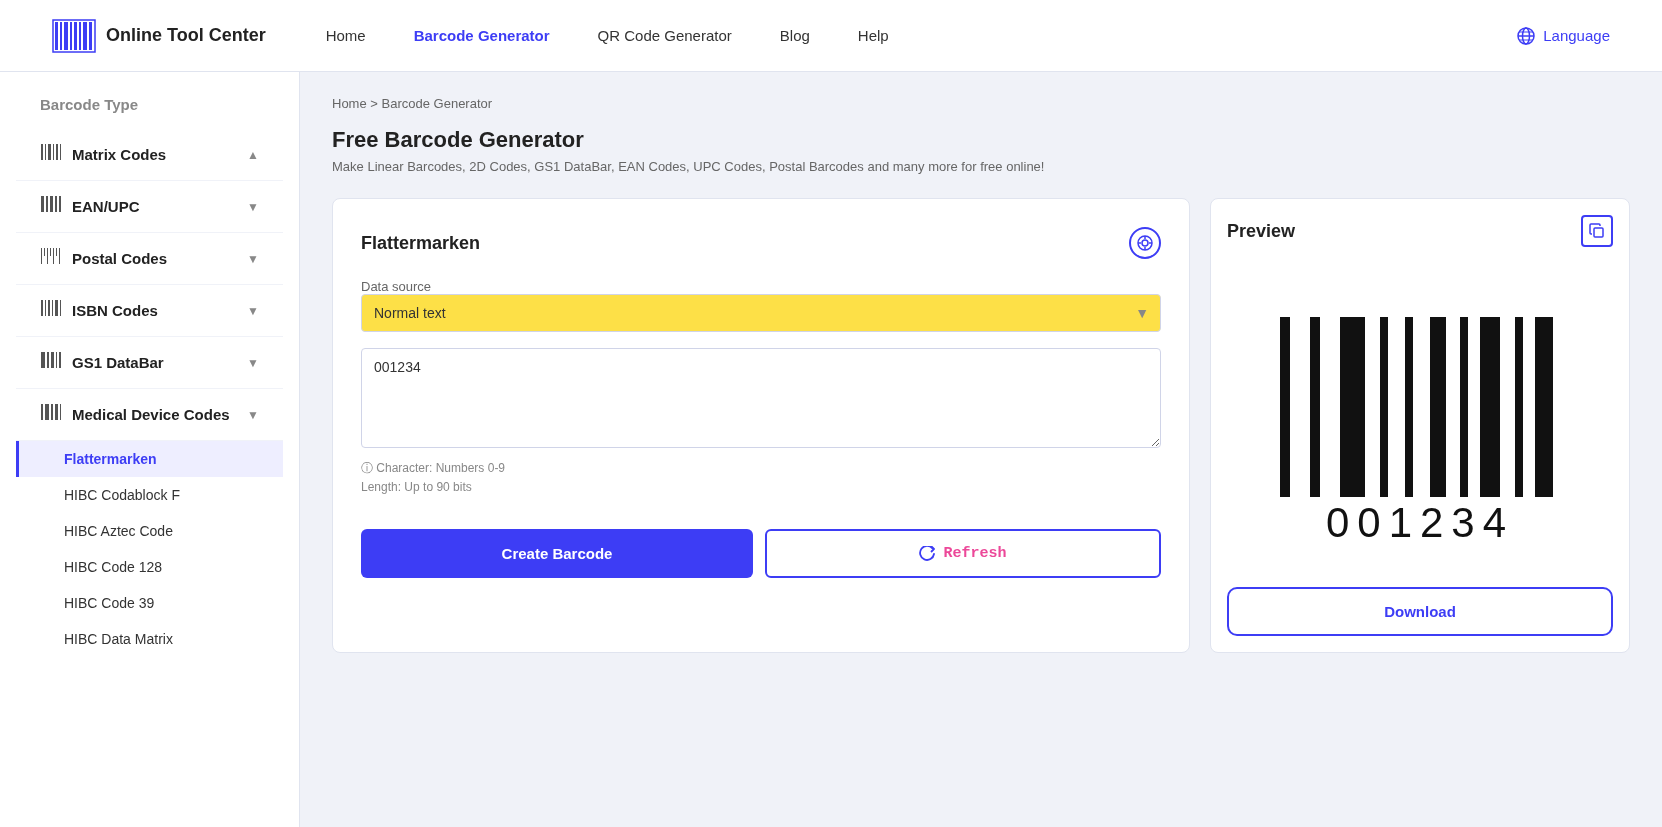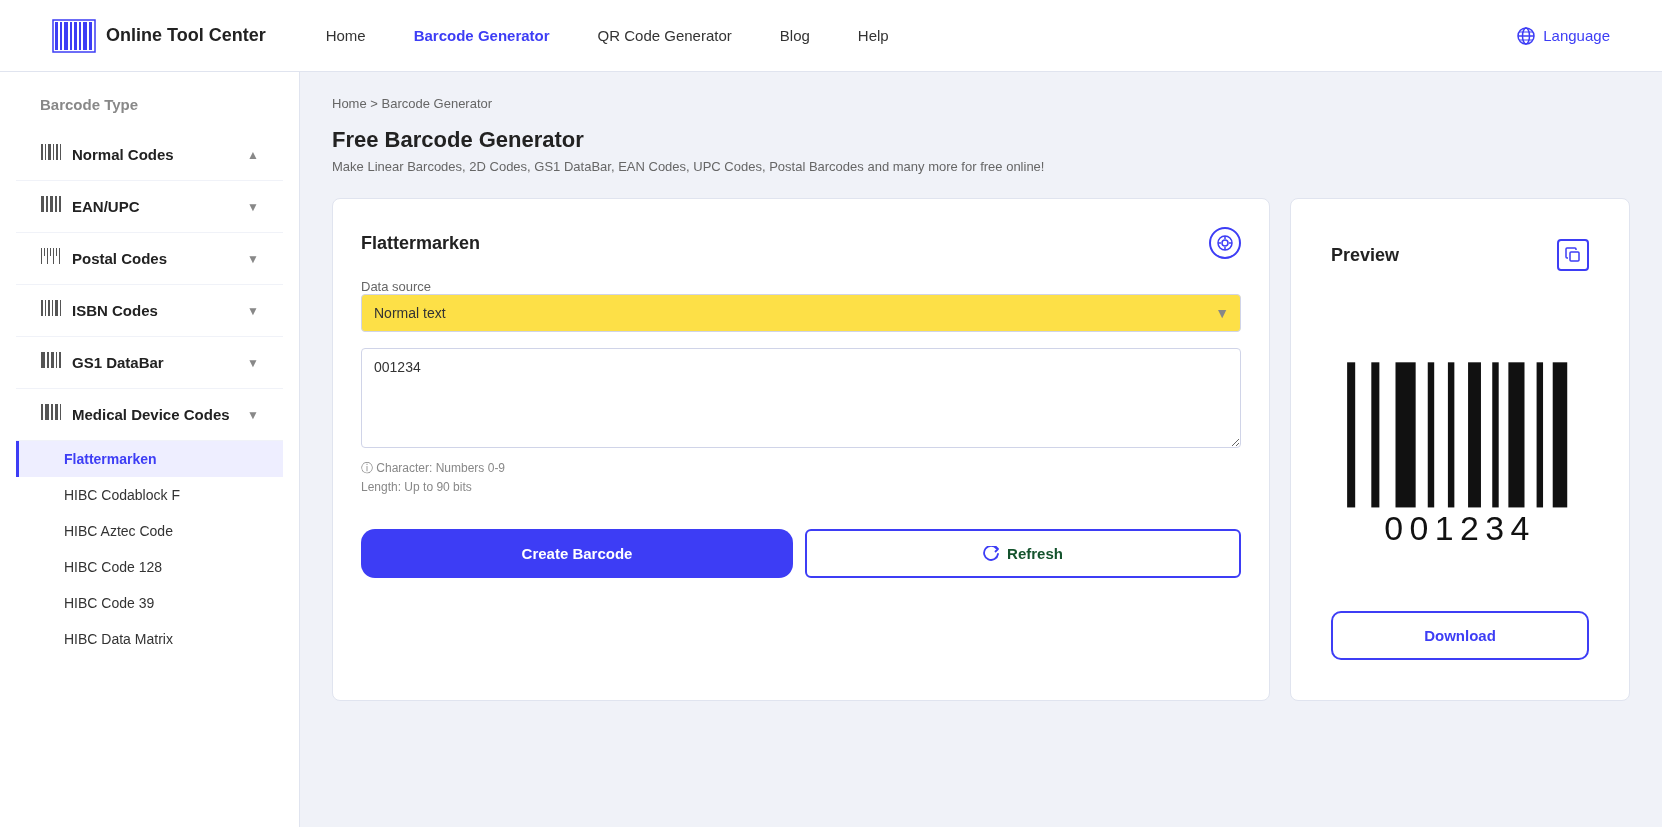--- a/index.html
+++ b/index.html
@@ -150,24 +150,24 @@
       gap: 20px;
     }
     .left-panel {
       flex: 1;
       background: #fff;
       border-radius: 8px;
       padding: 28px;
       border: 1px solid #e0e4ef;
     }
     .right-panel {
-      width: 340px;
+      width: 420px;
       background: #fff;
       border-radius: 8px;
-      padding: 40px;
+      padding: 16px;
       border: 1px solid #e0e4ef;
       display: flex;
       flex-direction: column;
     }
 
     .panel-header {
       display: flex;
       align-items: center;
       justify-content: space-between;
       margin-bottom: 20px;
@@ -249,41 +249,42 @@
 
     .button-row {
       display: flex;
       gap: 12px;
       margin-top: 32px;
     }
     .btn-create {
       background: #3d3df5;
       color: #fff;
       border: none;
-      border-radius: 14px;
+      border-radius: 6px;
       padding: 14px 32px;
       font-size: 15px;
       font-weight: 600;
       cursor: pointer;
       flex: 1;
     }
     .btn-refresh {
       background: #fff;
-      color: #14532d;
+      color: #ec4899;
       border: 2px solid #3d3df5;
       border-radius: 6px;
       padding: 14px 32px;
       font-size: 15px;
       font-weight: 600;
       cursor: pointer;
       flex: 1;
       display: flex;
       align-items: center;
       justify-content: center;
       gap: 8px;
+      font-family: Liberation Mono, monospace;
     }
 
     
     .barcode-preview {
       flex: 1;
       display: flex;
       align-items: center;
       justify-content: center;
       padding: 20px 0;
     }
@@ -352,21 +353,21 @@
           <span class="sidebar-icon">
             <svg width="22" height="22" viewBox="0 0 22 22" fill="none" xmlns="http://www.w3.org/2000/svg">
               <rect x="1" y="3" width="2" height="16" fill="#555"></rect>
               <rect x="5" y="3" width="1" height="16" fill="#555"></rect>
               <rect x="8" y="3" width="3" height="16" fill="#555"></rect>
               <rect x="13" y="3" width="1" height="16" fill="#555"></rect>
               <rect x="16" y="3" width="2" height="16" fill="#555"></rect>
               <rect x="20" y="3" width="1" height="16" fill="#555"></rect>
             </svg>
           </span>
-          <span>Normal Codes</span>
+          <span>Matrix Codes</span>
         </div>
         <span class="chevron">▲</span>
       </div>
     </div>
 
     <div class="sidebar-section">
       <div class="sidebar-section-header">
         <div class="sidebar-section-left">
           <span class="sidebar-icon">
             <svg width="22" height="22" viewBox="0 0 22 22" fill="none" xmlns="http://www.w3.org/2000/svg">

